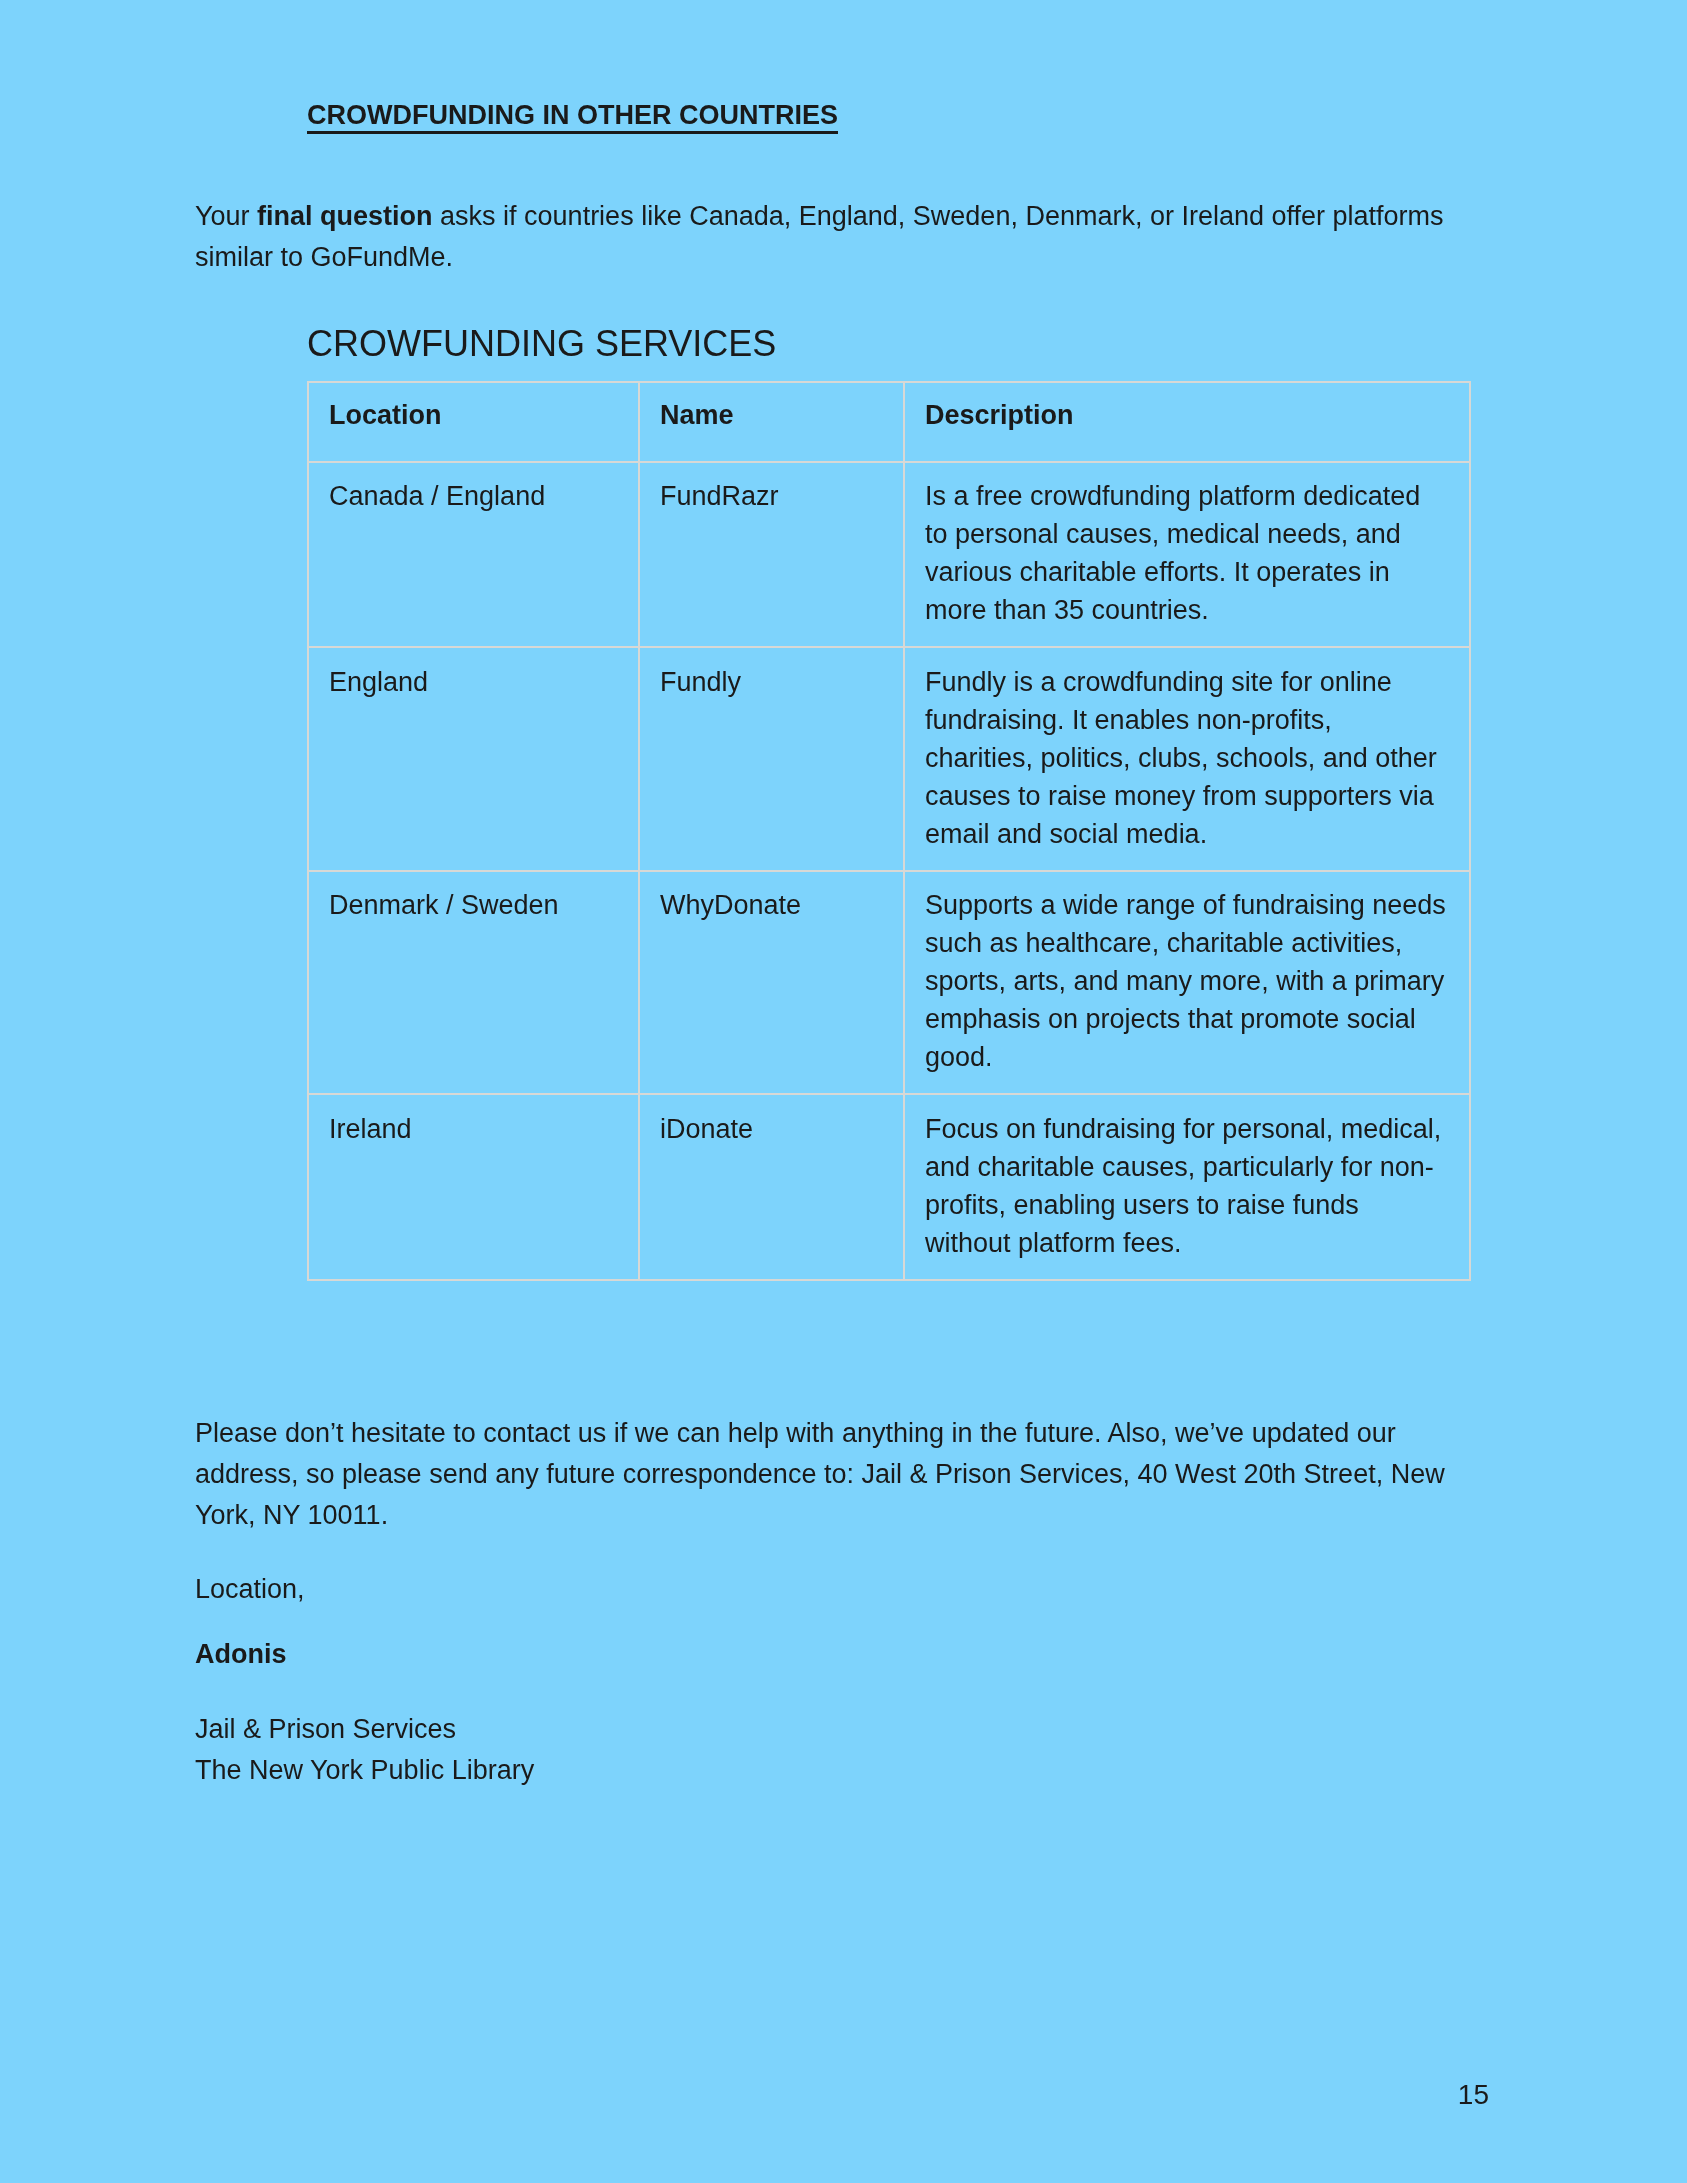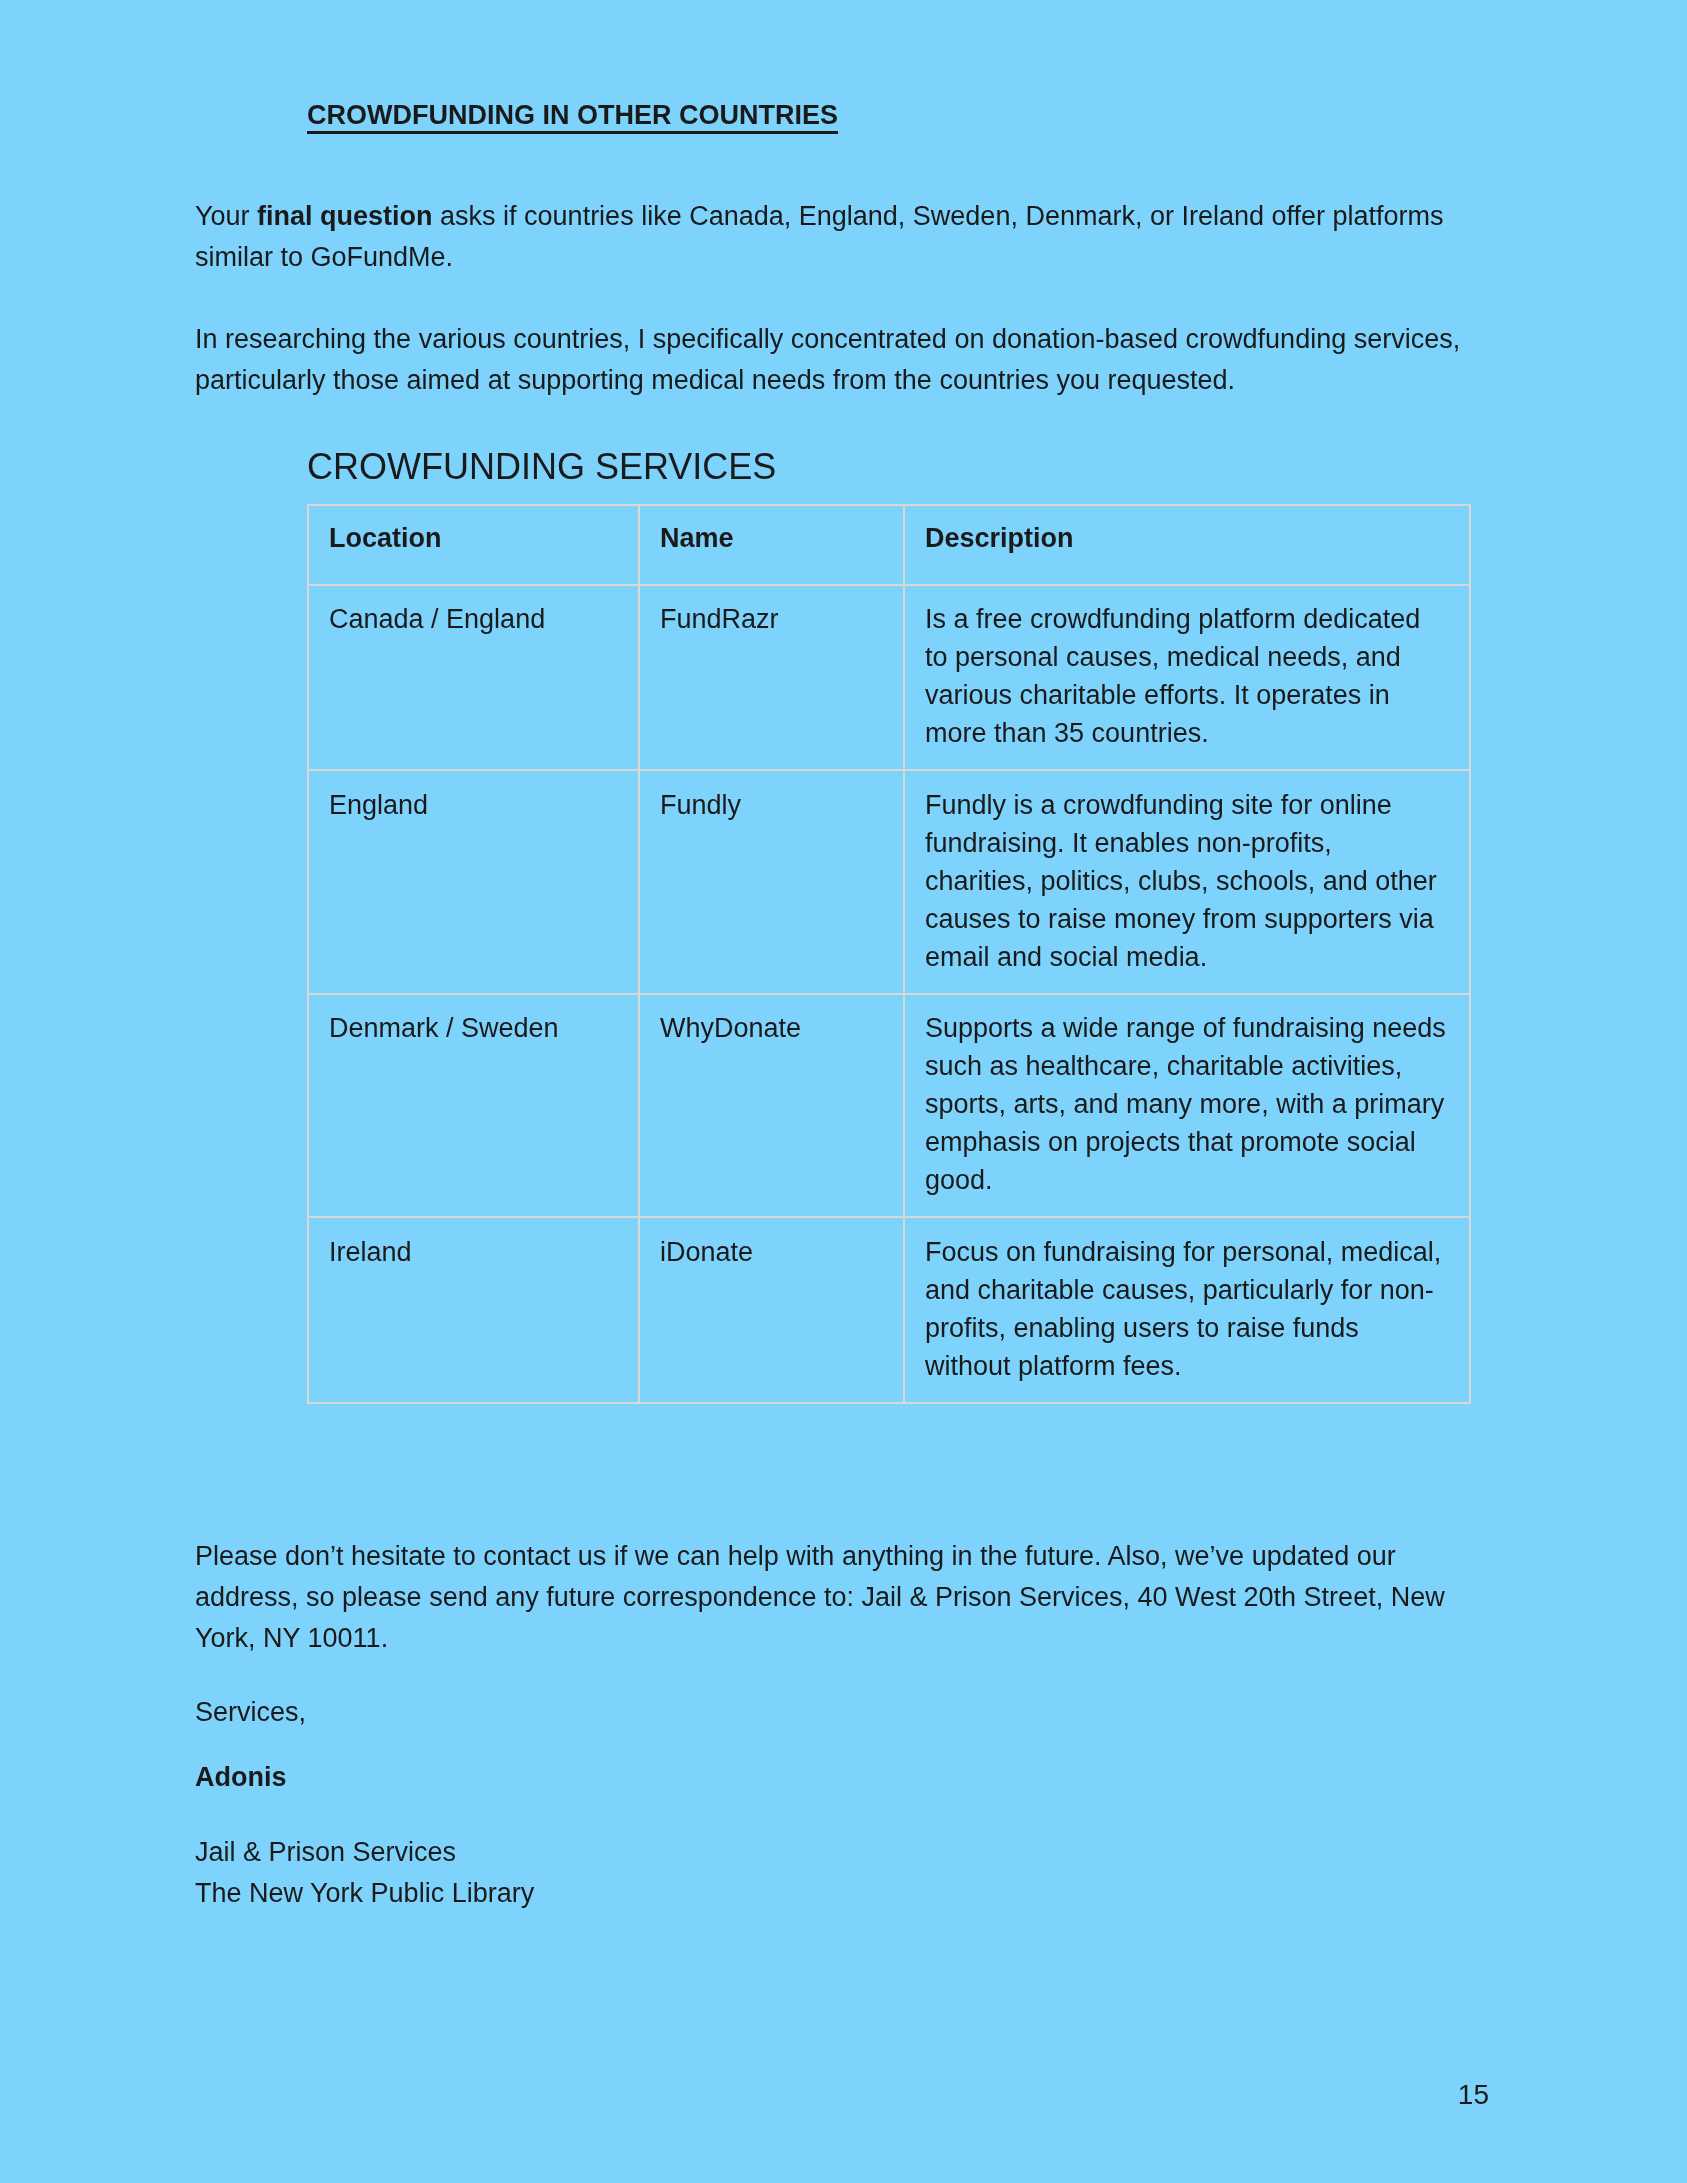--- a/index.html
+++ b/index.html
@@ -84,21 +84,20 @@
 </head>
 <body>
 
 <div class="page">
   <div class="content">
 
     <h1 class="doc-title">CROWDFUNDING IN OTHER COUNTRIES</h1>
 
     <p class="para p-intro1"><span>Your </span><strong>final question</strong><span> asks if countries like Canada, England, Sweden, Denmark, or Ireland offer platforms similar to GoFundMe.</span></p>
 
-    <p class="para p-intro2">In researching the various countries, I specifically concentrated on donation-based crowdfunding services, particularly those aimed at supporting medical needs from the countries you requested.</p>
 
     <h2 class="section-heading">CROWFUNDING SERVICES</h2>
 
     <table class="services-table">
       <colgroup>
         <col class="col-location">
         <col class="col-name">
         <col class="col-description">
       </colgroup>
       <thead>
@@ -127,21 +126,21 @@
         <tr>
           <td>Ireland</td>
           <td>iDonate</td>
           <td>Focus on fundraising for personal, medical, and charitable causes, particularly for non-profits, enabling users to raise funds without platform fees.</td>
         </tr>
       </tbody>
     </table>
 
     <p class="para p-closing">Please don’t hesitate to contact us if we can help with anything in the future. Also, we’ve updated our address, so please send any future correspondence to: Jail &amp; Prison Services, 40 West 20th Street, New York, NY 10011.</p>
 
-    <p class="para p-sincerely">Services,</p>
+    <p class="para p-sincerely">Location,</p>
 
     <div class="signature-block">
       <div class="sig-line">Adonis</div>
     </div>
 
     <div class="org-block">
       <div class="org-line">Jail &amp; Prison Services</div>
       <div class="org-line">The New York Public Library</div>
     </div>
 

